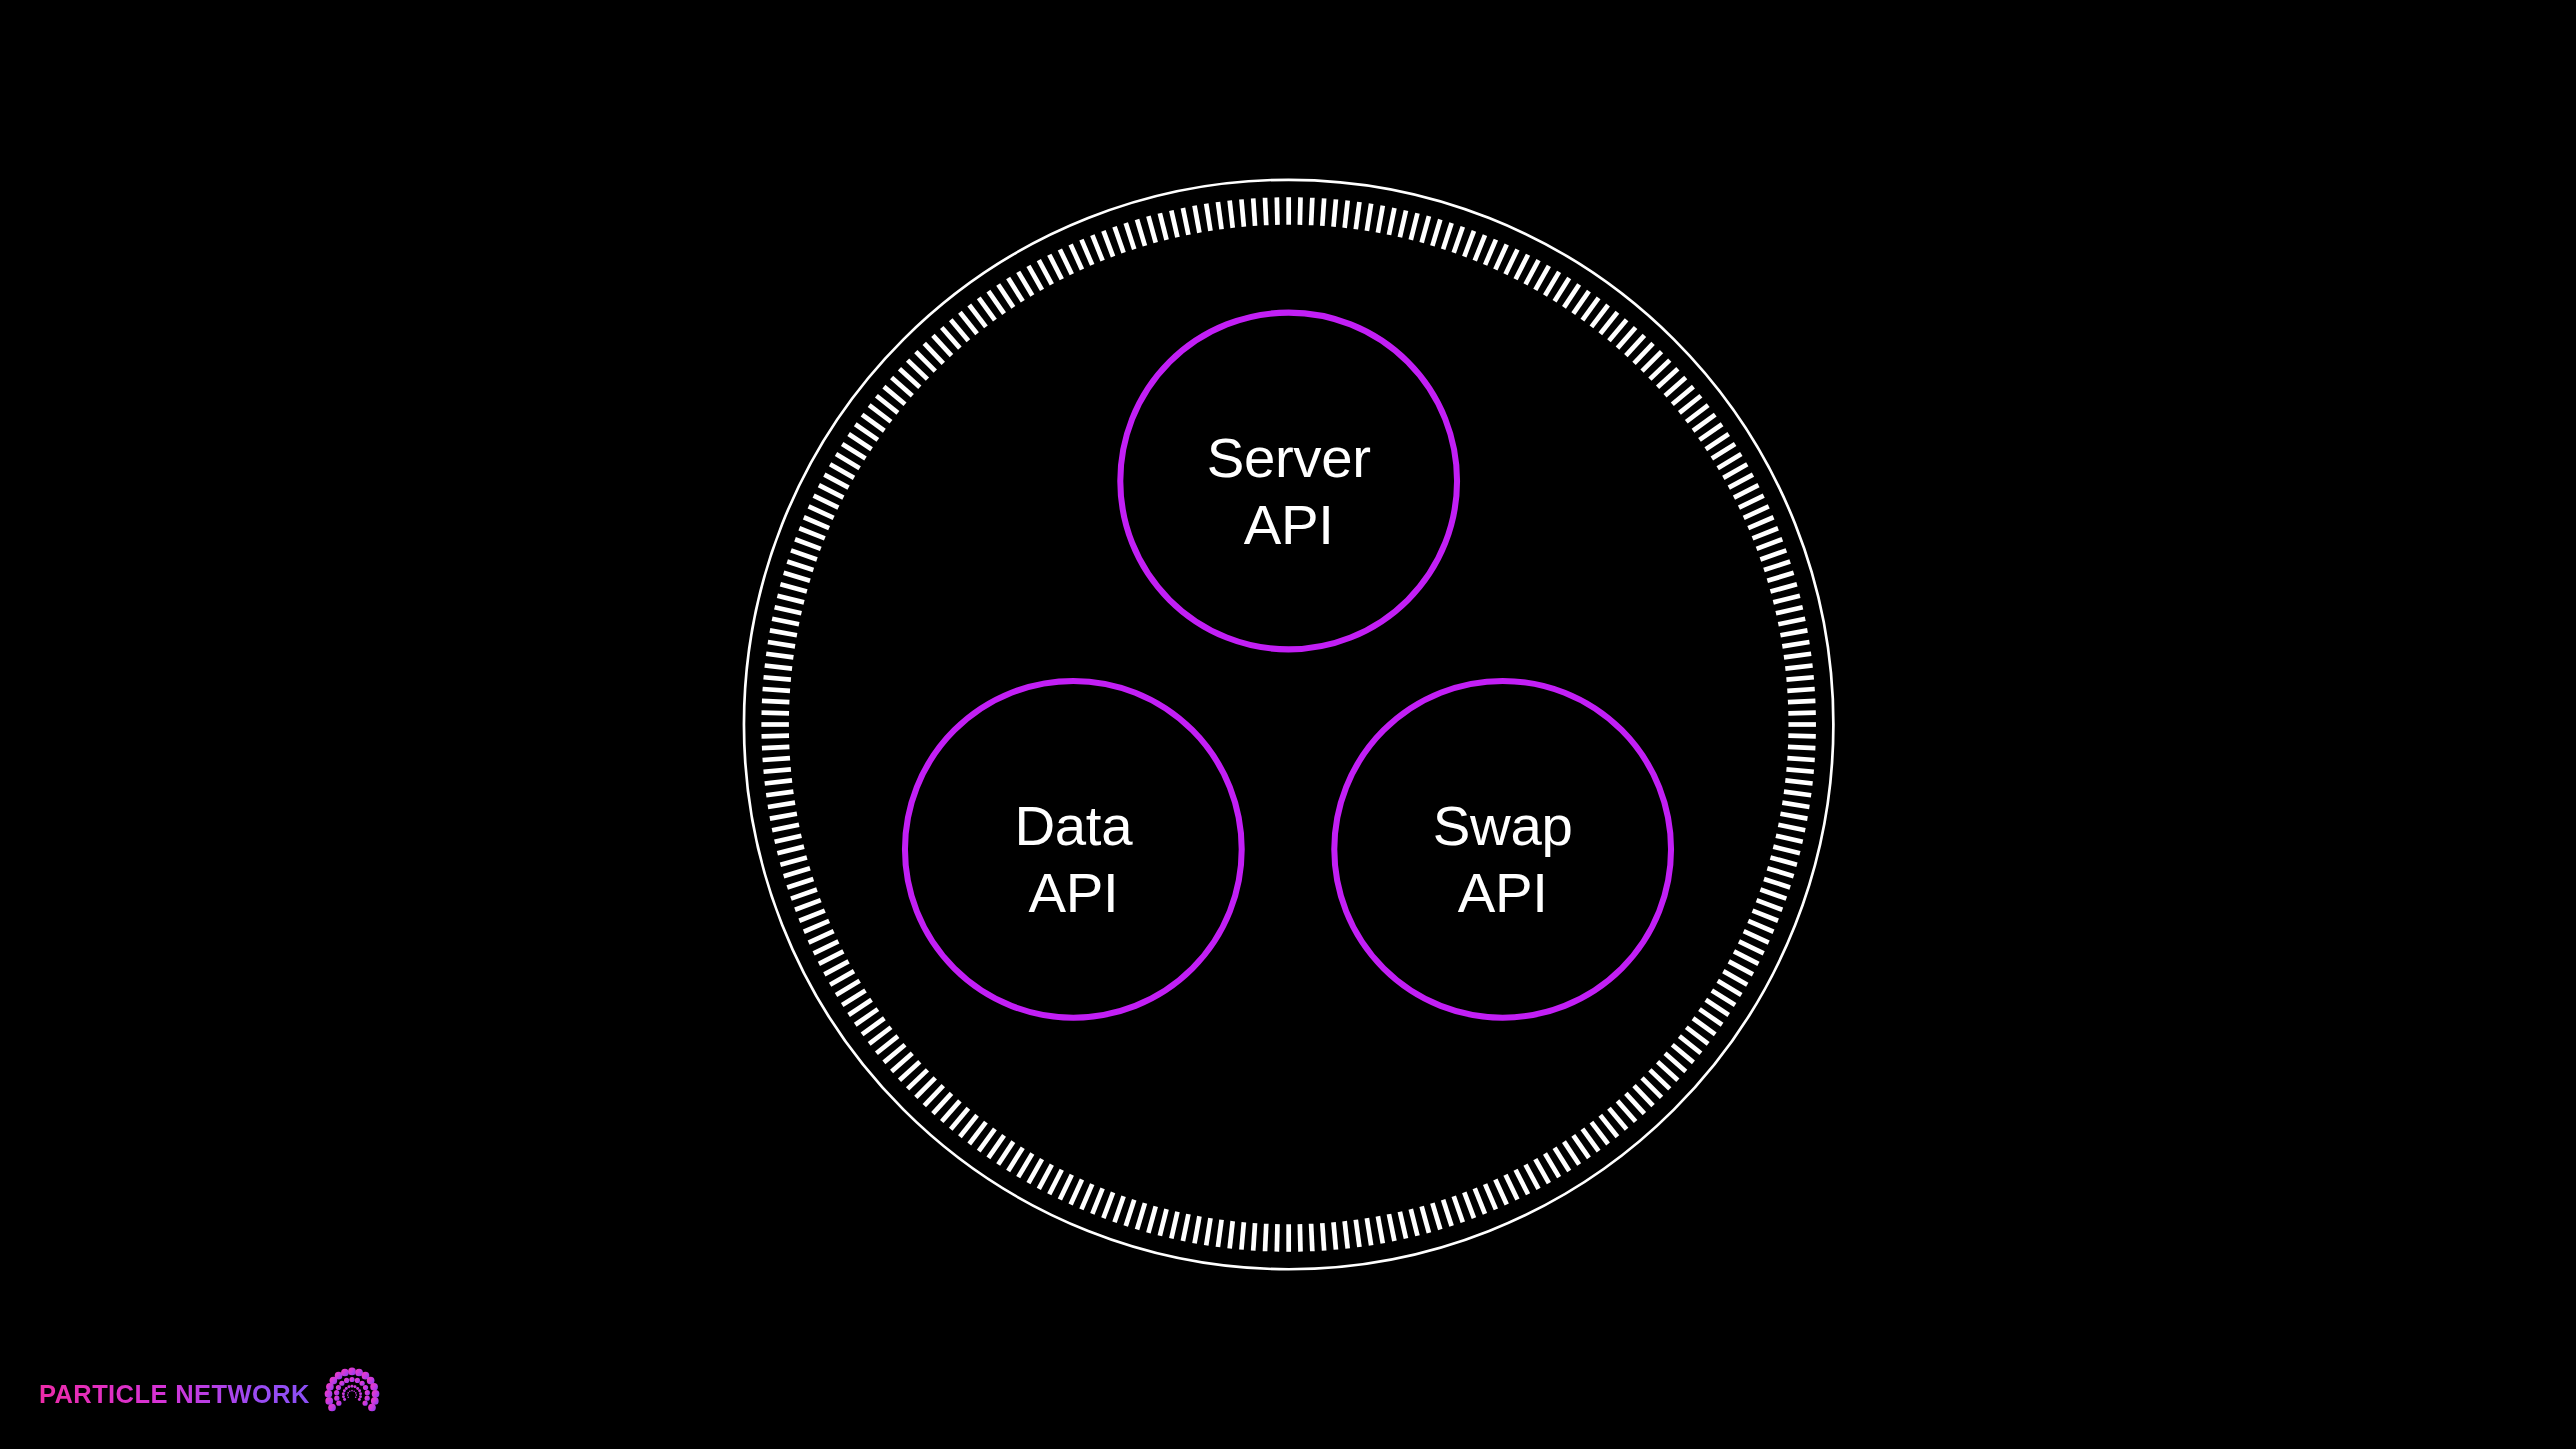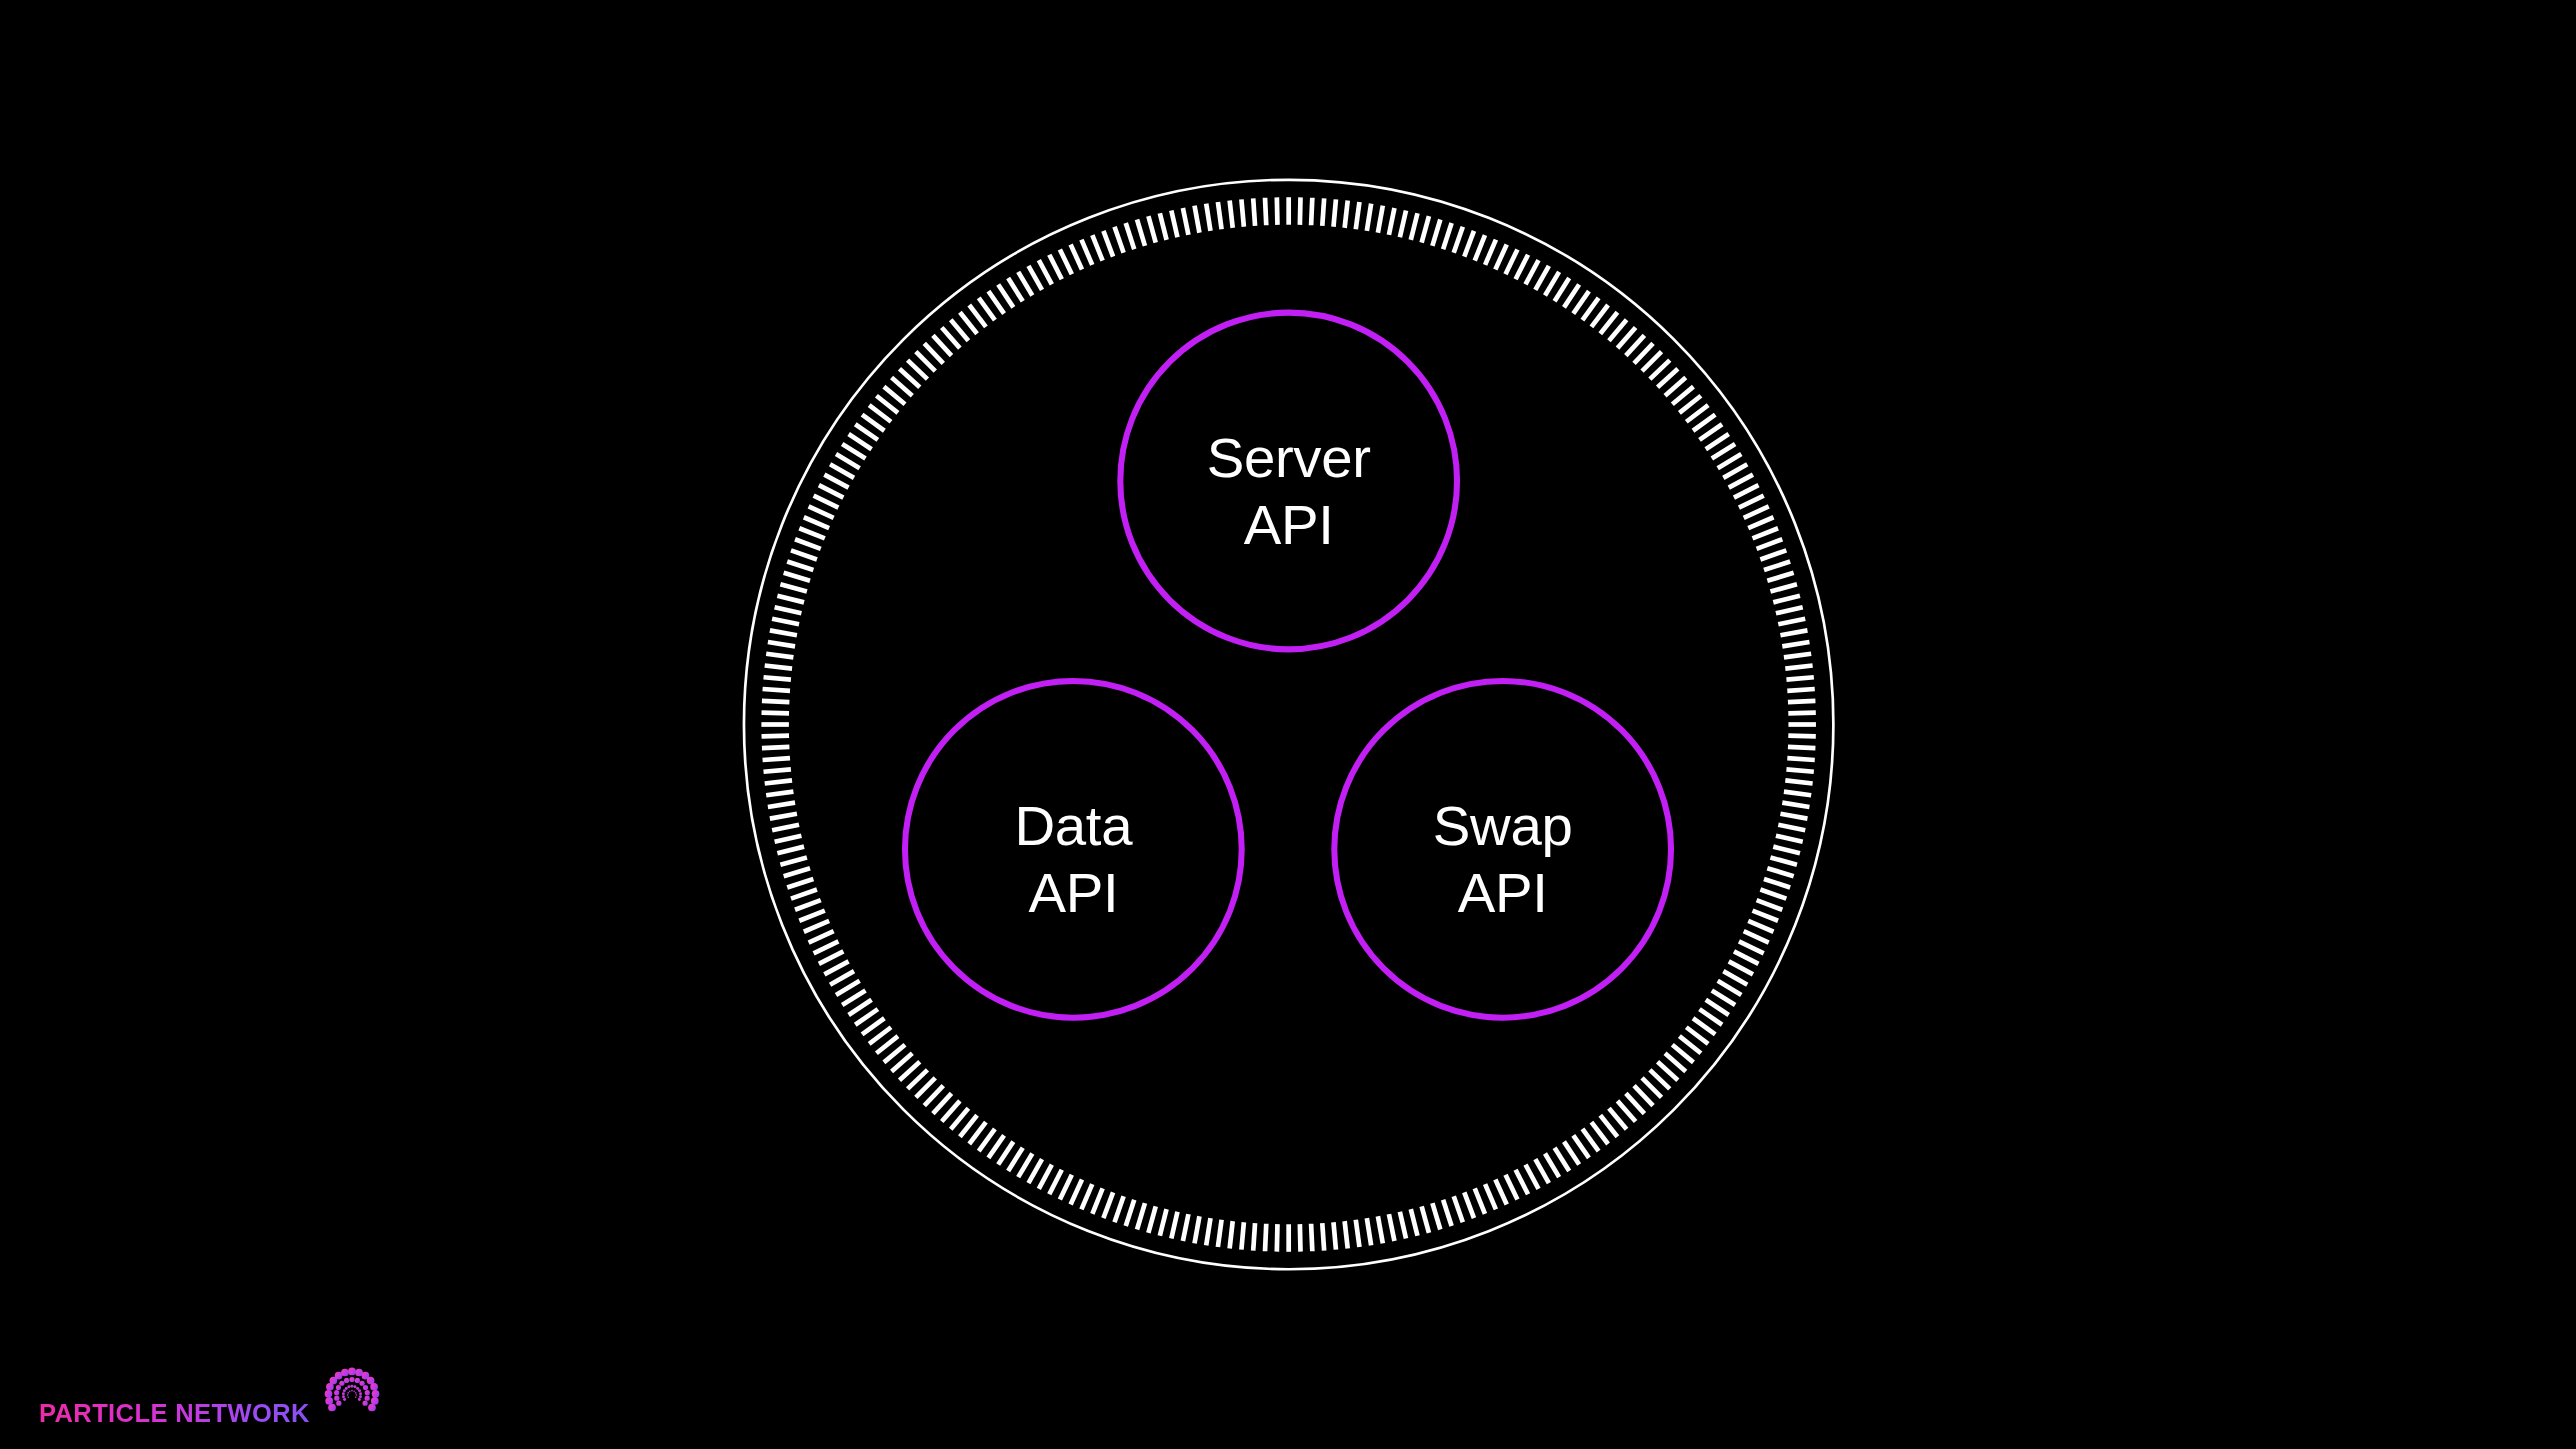--- a/index.html
+++ b/index.html
@@ -37,21 +37,21 @@
     text-anchor: middle;
     letter-spacing: -0.5px;
   }
   
   #brand-logo {
     position: absolute;
     left: 39px;
     top: 1364px;
     height: 62px;
     display: flex;
-    align-items: flex-end;
+    align-items: center;
     gap: 10.7px;
   }
   #brand-wordmark {
     font-family: "Liberation Sans", sans-serif;
     font-weight: 700;
     font-size: 25.5px;
     letter-spacing: 0.4px;
     line-height: 1;
     white-space: nowrap;
     background-image: linear-gradient(90deg, #ED2BA8 0%, #D633D6 45%, #9B4BF2 80%, #8B4FF5 100%);

